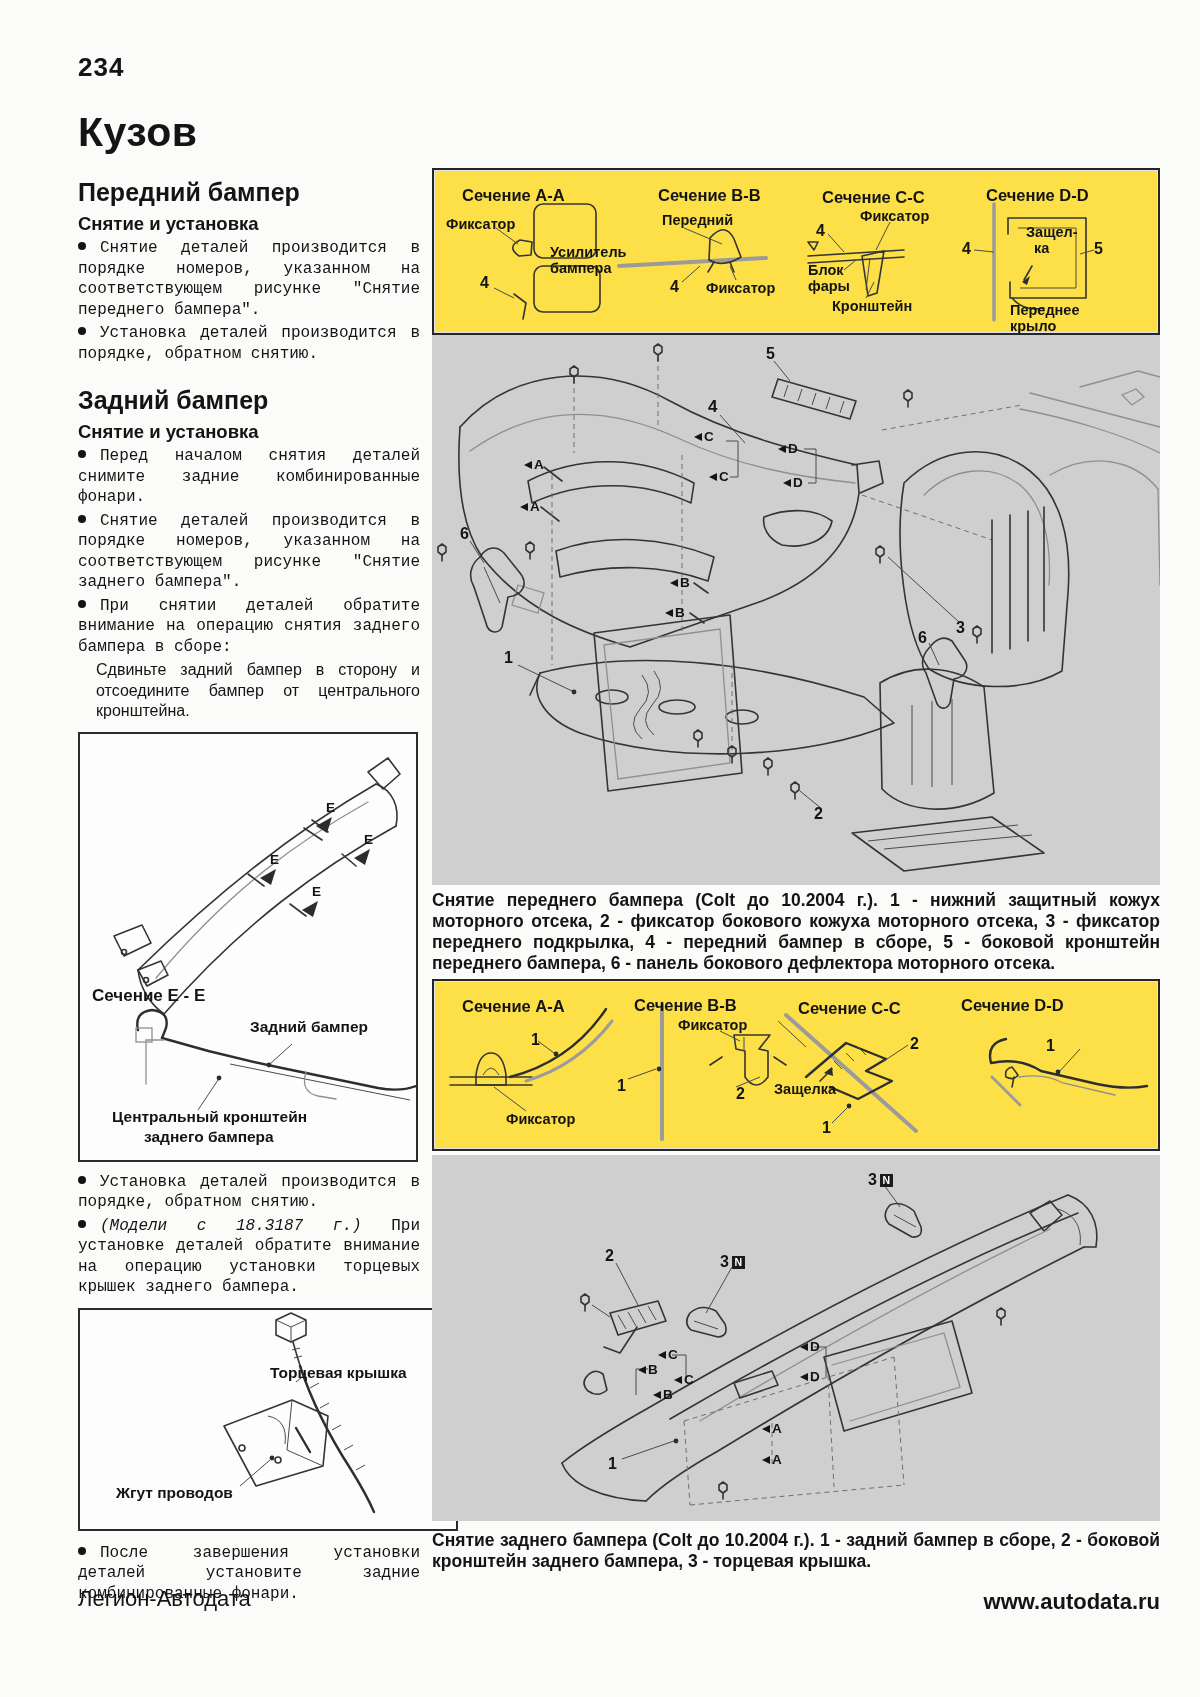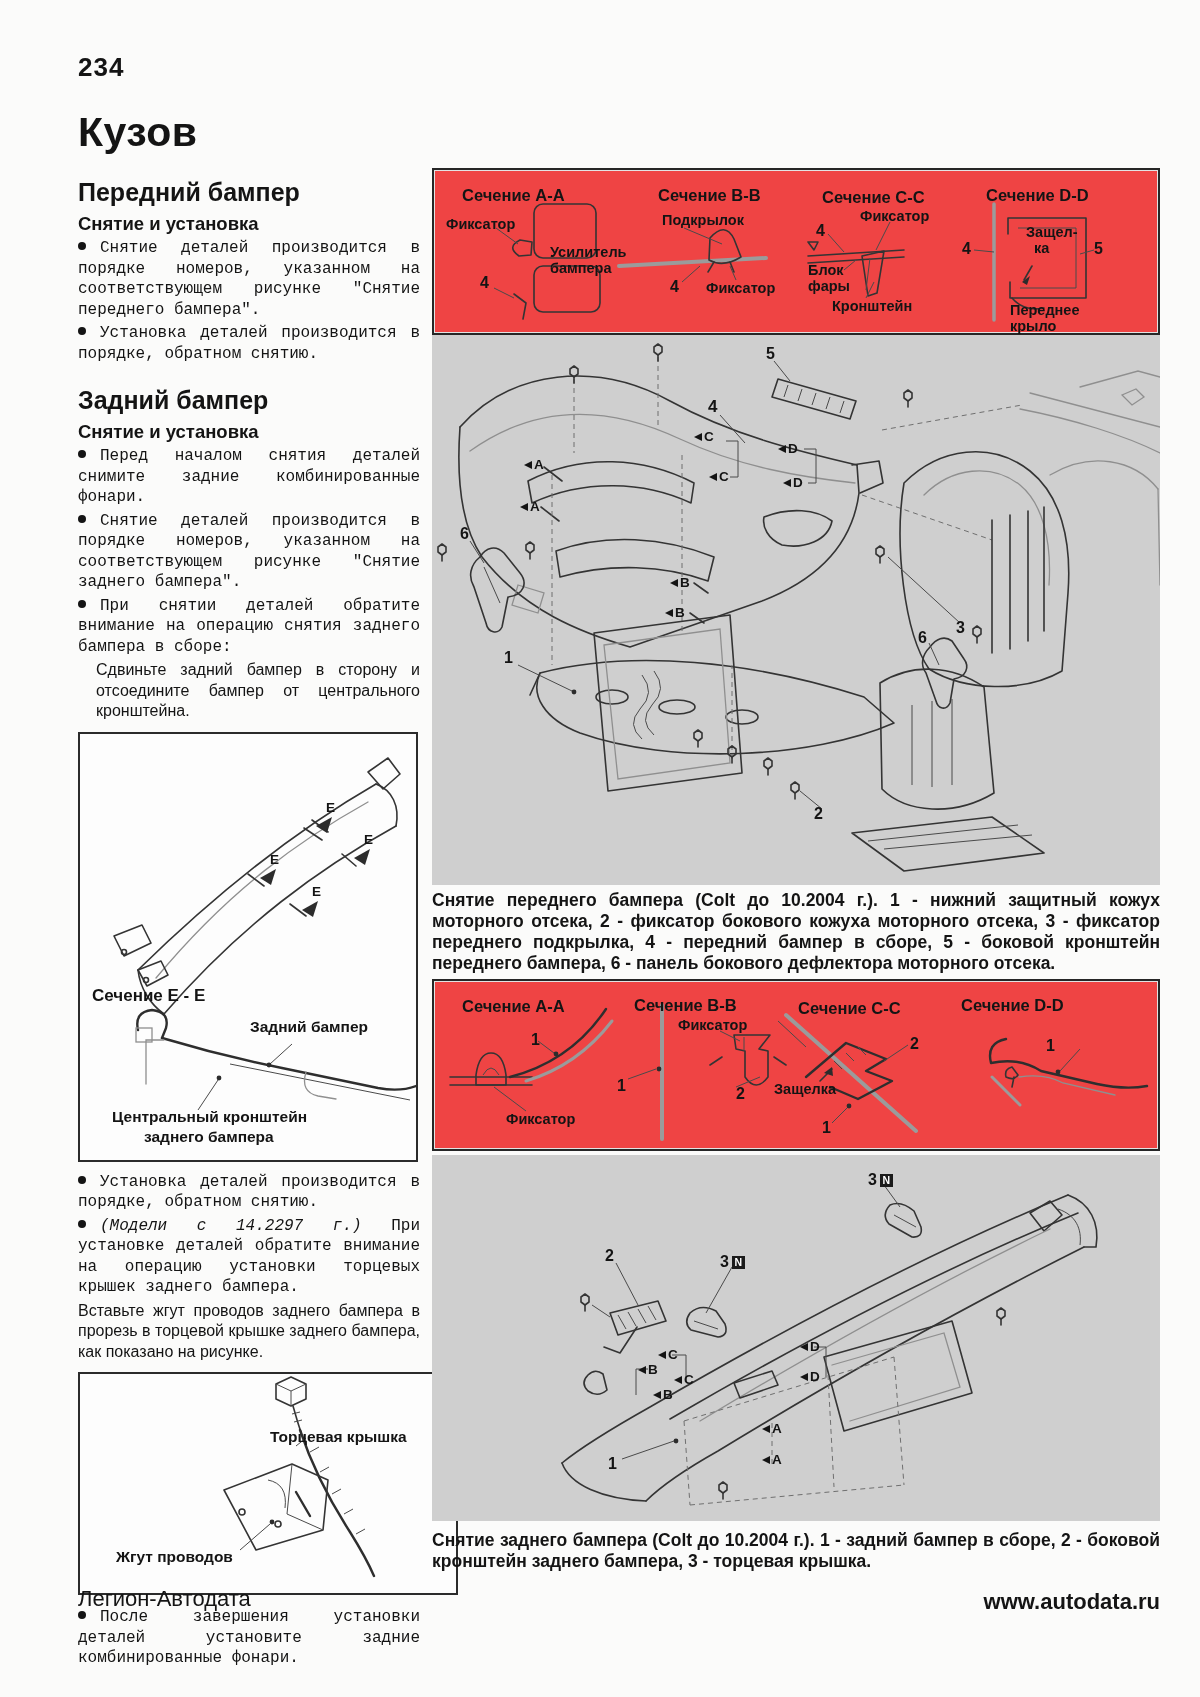--- a/index.html
+++ b/index.html
@@ -18,21 +18,21 @@
   .bullet::before{content:"";display:inline-block;width:8px;height:8px;border-radius:50%;
        background:#141414;margin-right:14px;position:relative;top:-2px;}
   .indent{padding-left:18px;}
   .ital{font-style:italic;}
   .figbox{position:relative;border:2px solid #2b2b2b;background:#fdfdfd;margin-top:10px;}
   .figbox svg{display:block;}
   .figlbl{position:absolute;font-size:15.5px;font-weight:bold;white-space:nowrap;}
   .seclbl{position:absolute;font-size:17px;font-weight:bold;}
   
   #right-col{position:absolute;left:432px;top:168px;width:728px;}
-  .panel{position:relative;width:724px;border:2px solid #262626;background:#ef4444;
+  .panel{position:relative;width:724px;border:2px solid #262626;background:#fde047;
          box-shadow:inset 0 0 0 1px #e3e3e3;}
   .bigfig{position:relative;width:728px;background:#cfcfcf;}
   .ptitle{position:absolute;font-size:16.5px;font-weight:bold;white-space:nowrap;}
   .plbl{position:absolute;font-size:14.5px;font-weight:bold;line-height:16px;}
   .caption{font-size:17.5px;font-weight:bold;line-height:21px;text-align:justify;
            margin-top:5px;width:728px;}
   
   .co{position:absolute;font-weight:bold;font-size:16px;white-space:nowrap;}
   .co-l{position:absolute;font-weight:bold;font-size:13.5px;white-space:nowrap;}
   .arr::before{content:"";display:inline-block;width:0;height:0;margin-right:2px;
@@ -104,22 +104,21 @@
     <span class="co-l abs" style="left:284px;top:98px;">E</span>
     <span class="co-l abs" style="left:190px;top:118px;">E</span>
     <span class="co-l abs" style="left:232px;top:150px;">E</span>
     <span class="seclbl" style="left:12px;top:252px;">Сечение E - E</span>
     <span class="figlbl" style="left:170px;top:284px;">Задний бампер</span>
     <span class="figlbl" style="left:32px;top:374px;">Центральный кронштейн</span>
     <span class="figlbl" style="left:64px;top:394px;">заднего бампера</span>
   </div>
 
   <div class="para bullet" style="margin-top:10px;"><span>Установка деталей производится в порядке, обратном снятию.</span></div>
-  <div class="para bullet"><span class="ital">(Модели с 14.2297 г.)</span><span> При установке деталей обратите внимание на операцию установки торцевых крышек заднего бампера.</span></div>
-  <div class="para">Вставьте жгут проводов заднего бампера в прорезь в торцевой крышке заднего бампера, как показано на рисунке.</div>
+  <div class="para bullet"><span class="ital">(Модели с 18.3187 г.)</span><span> При установке деталей обратите внимание на операцию установки торцевых крышек заднего бампера.</span></div>
 
   <div class="figbox" style="width:336px;height:219px;padding-left:40px;">
     <svg width="336" height="215" viewBox="0 0 336 215">
       <path class="d" d="M156,10 l15,-7 l15,7 l0,15 l-15,7 l-15,-7 z"></path>
       <path class="th" d="M156,10 l15,7 l15,-7 M171,17 l0,15"></path>
       <path class="d" d="M173,32 C176,42 178,50 181,58"></path>
       <path class="th" d="M172,40 l8,-2 M174,48 l8,-2"></path>
       <path class="d2" d="M180,56 C192,92 208,124 230,158 C240,174 248,188 254,202"></path>
       <path class="th" d="M190,78 l9,-5 M200,98 l9,-5 M212,120 l9,-5 M224,140 l9,-5 M236,160 l9,-5"></path>
       <path class="d" d="M104,116 L172,90 L208,106 L203,156 L136,176 Z"></path>
@@ -168,21 +167,21 @@
       <path class="d" d="M598,96 L590,110"></path>
         <path class="fil" d="M588,112 l8,-6 l-3,9 z"></path>
       <path class="d" d="M578,128 q12,14 32,10"></path>
       <path class="th" d="M540,80 L560,82 M660,80 L646,84"></path>
     </svg>
     <span class="ptitle" style="left:28px;top:16px;">Сечение A-A</span>
     <span class="plbl" style="left:12px;top:46px;">Фиксатор</span>
     <span class="plbl wrap" style="left:116px;top:74px;width:102px;">Усилитель бампера</span>
     <span class="co" style="left:46px;top:104px;">4</span>
     <span class="ptitle" style="left:224px;top:16px;">Сечение B-B</span>
-    <span class="plbl" style="left:228px;top:42px;">Подкрылок</span>
+    <span class="plbl" style="left:228px;top:42px;">Передний</span>
     <span class="co" style="left:236px;top:108px;">4</span>
     <span class="plbl" style="left:272px;top:110px;">Фиксатор</span>
     <span class="ptitle" style="left:388px;top:18px;">Сечение C-C</span>
     <span class="co" style="left:382px;top:52px;">4</span>
     <span class="plbl" style="left:426px;top:38px;">Фиксатор</span>
     <span class="plbl wrap" style="left:374px;top:92px;width:46px;">Блок фары</span>
     <span class="plbl" style="left:398px;top:128px;">Кронштейн</span>
     <span class="ptitle" style="left:552px;top:16px;">Сечение D-D</span>
     <span class="co" style="left:528px;top:70px;">4</span>
     <span class="plbl" style="left:592px;top:54px;">Защел-</span>

